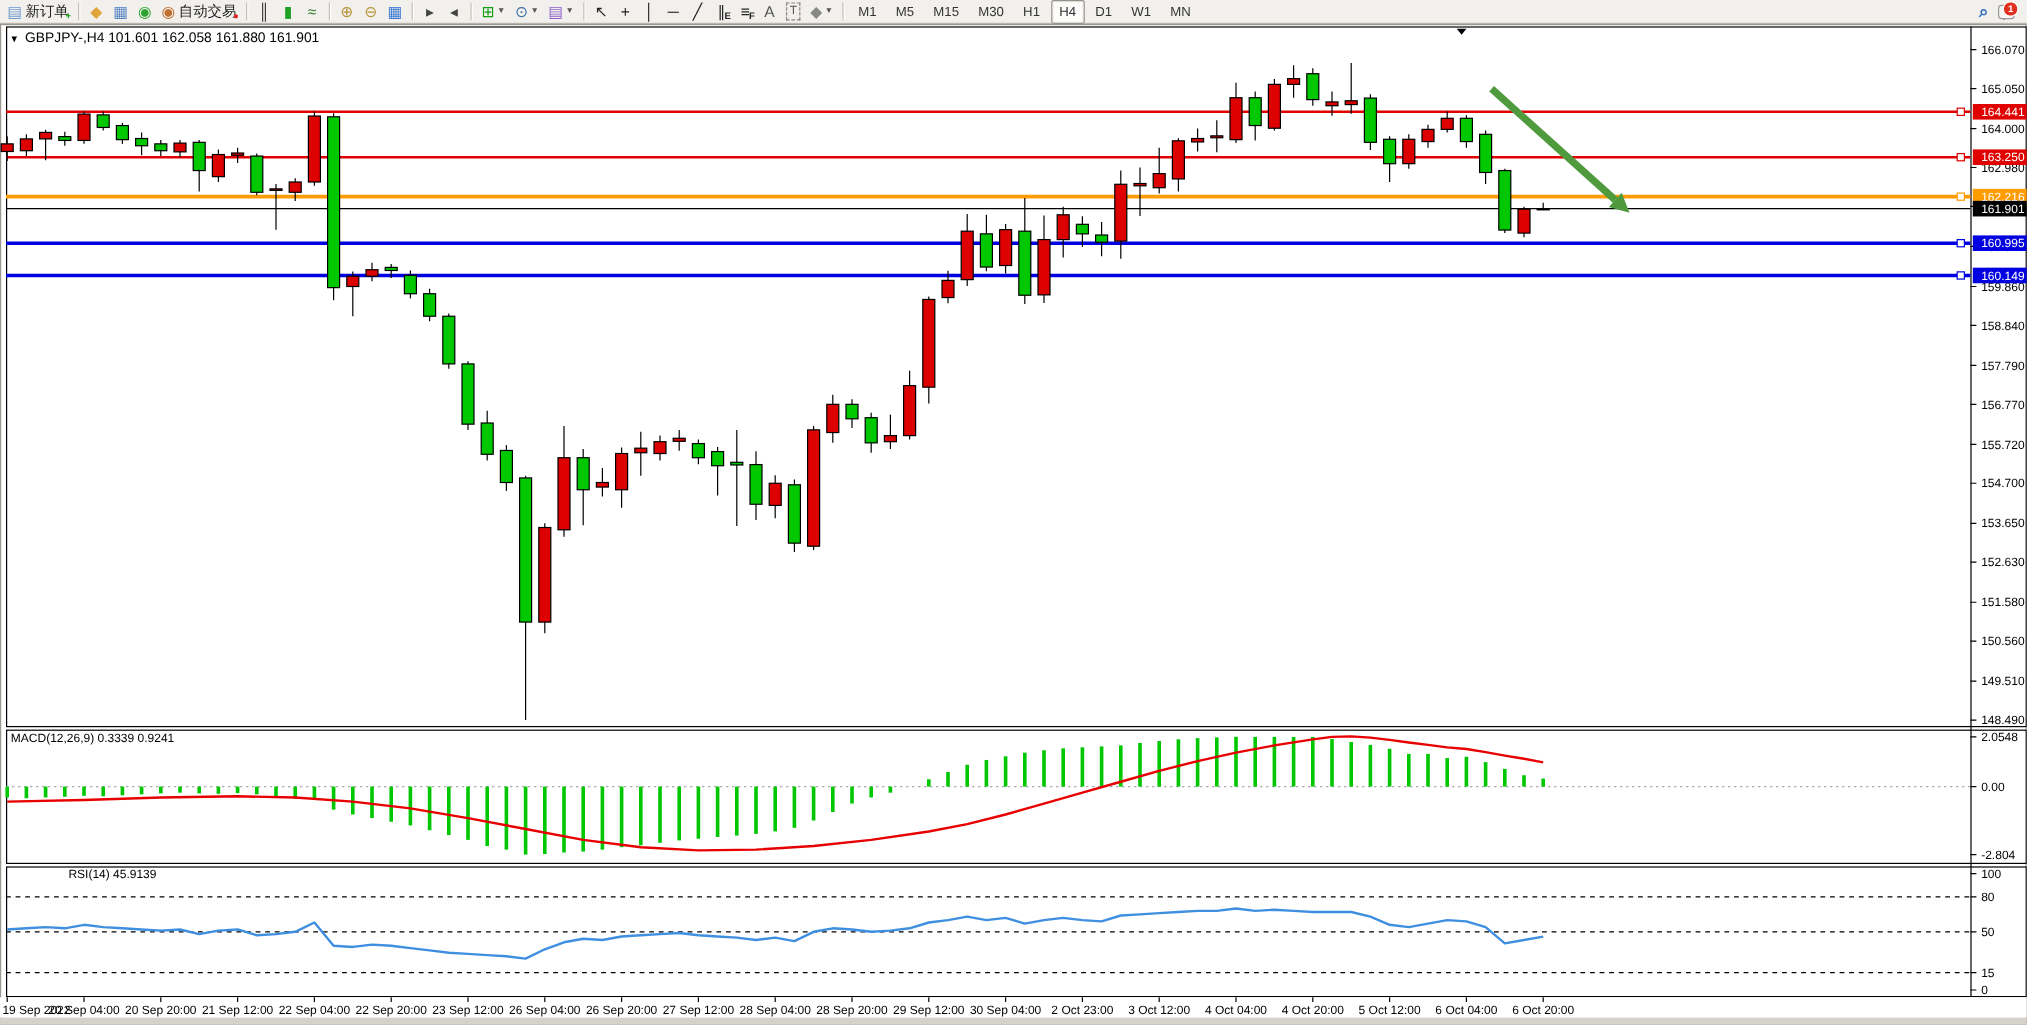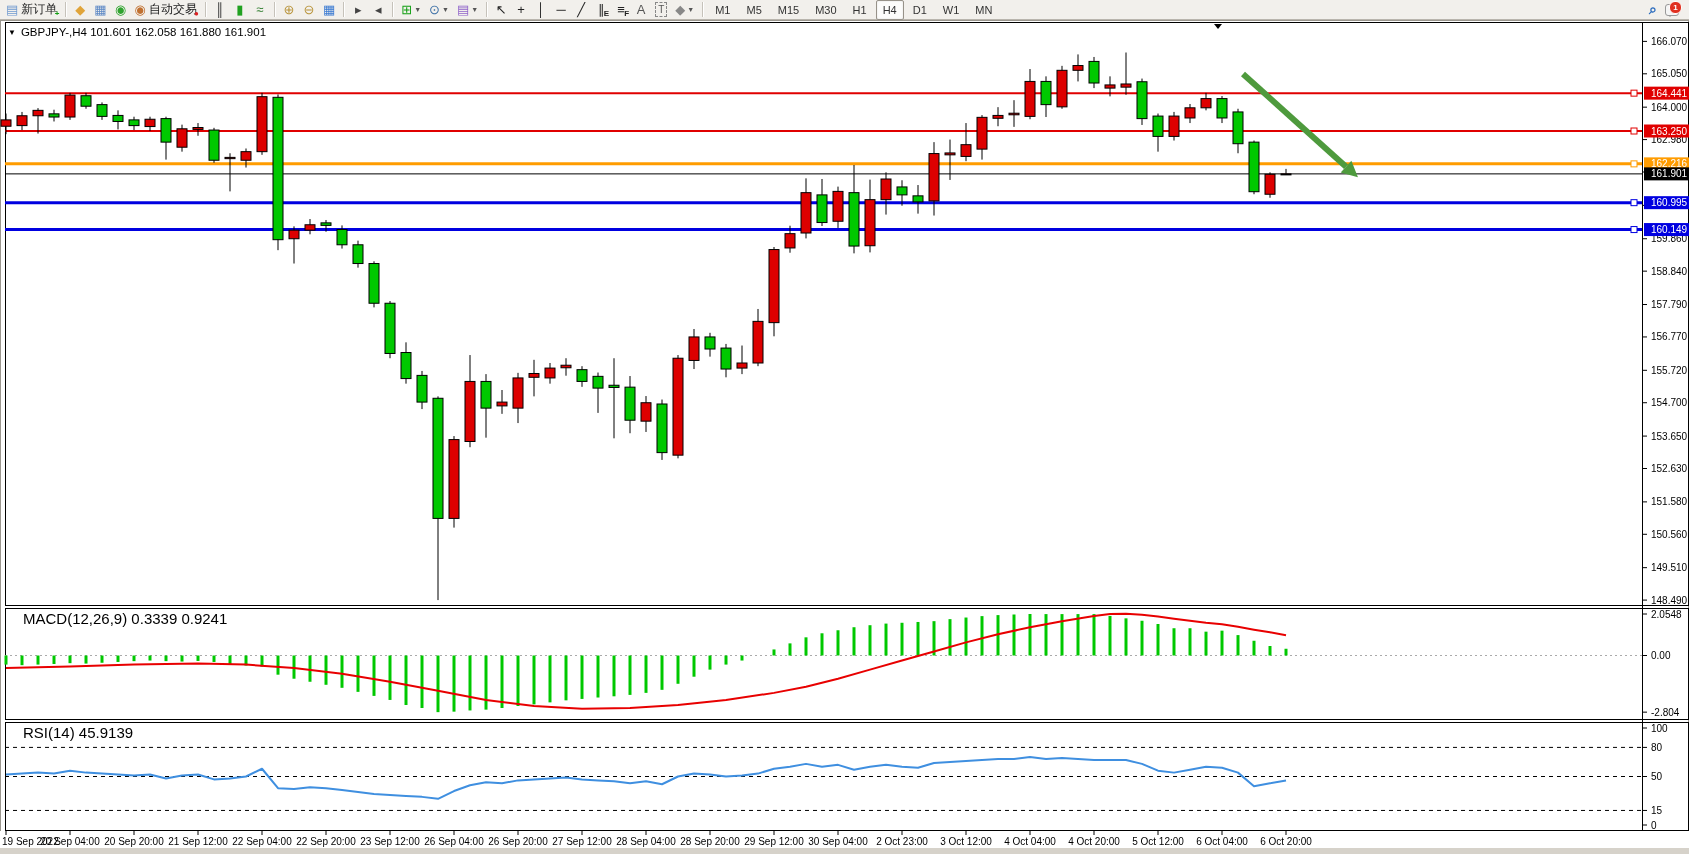--- a/index.html
+++ b/index.html
@@ -44,23 +44,23 @@
     position:absolute;right:-1px;top:-2px;width:11px;height:11px;border-radius:6px;
     background:#e03020;color:#fff;font-size:8px;font-weight:bold;
     display:flex;align-items:center;justify-content:center;border:1px solid #fff;
   }
   
   #chart-title{
     position:absolute;left:8px;top:26px;z-index:4;font-size:11.5px;color:#000;
     display:flex;align-items:center;
   }
   #chart-title .dd{font-size:8px;margin-right:5px;}
-  .panel-label{position:absolute;left:23px;z-index:4;font-size:15px;color:#000;}
+  .panel-label{position:absolute;left:9px;z-index:4;font-size:10px;color:#000;}
   #macd-label{top:610px;}
-  #rsi-label{top:724px;}
+  #rsi-label{top:724px;margin-left:48px;}
   #chart-svg{position:absolute;left:0;top:0;z-index:1;}
   .win-frame{position:absolute;left:0;top:20px;width:1687px;height:832px;border:1px solid #9a968e;z-index:0;}
 </style>
 </head>
 <body>
 
 <div class="win-frame"></div>
 
 <div id="toolbar">
     <span class="tb-btn">

